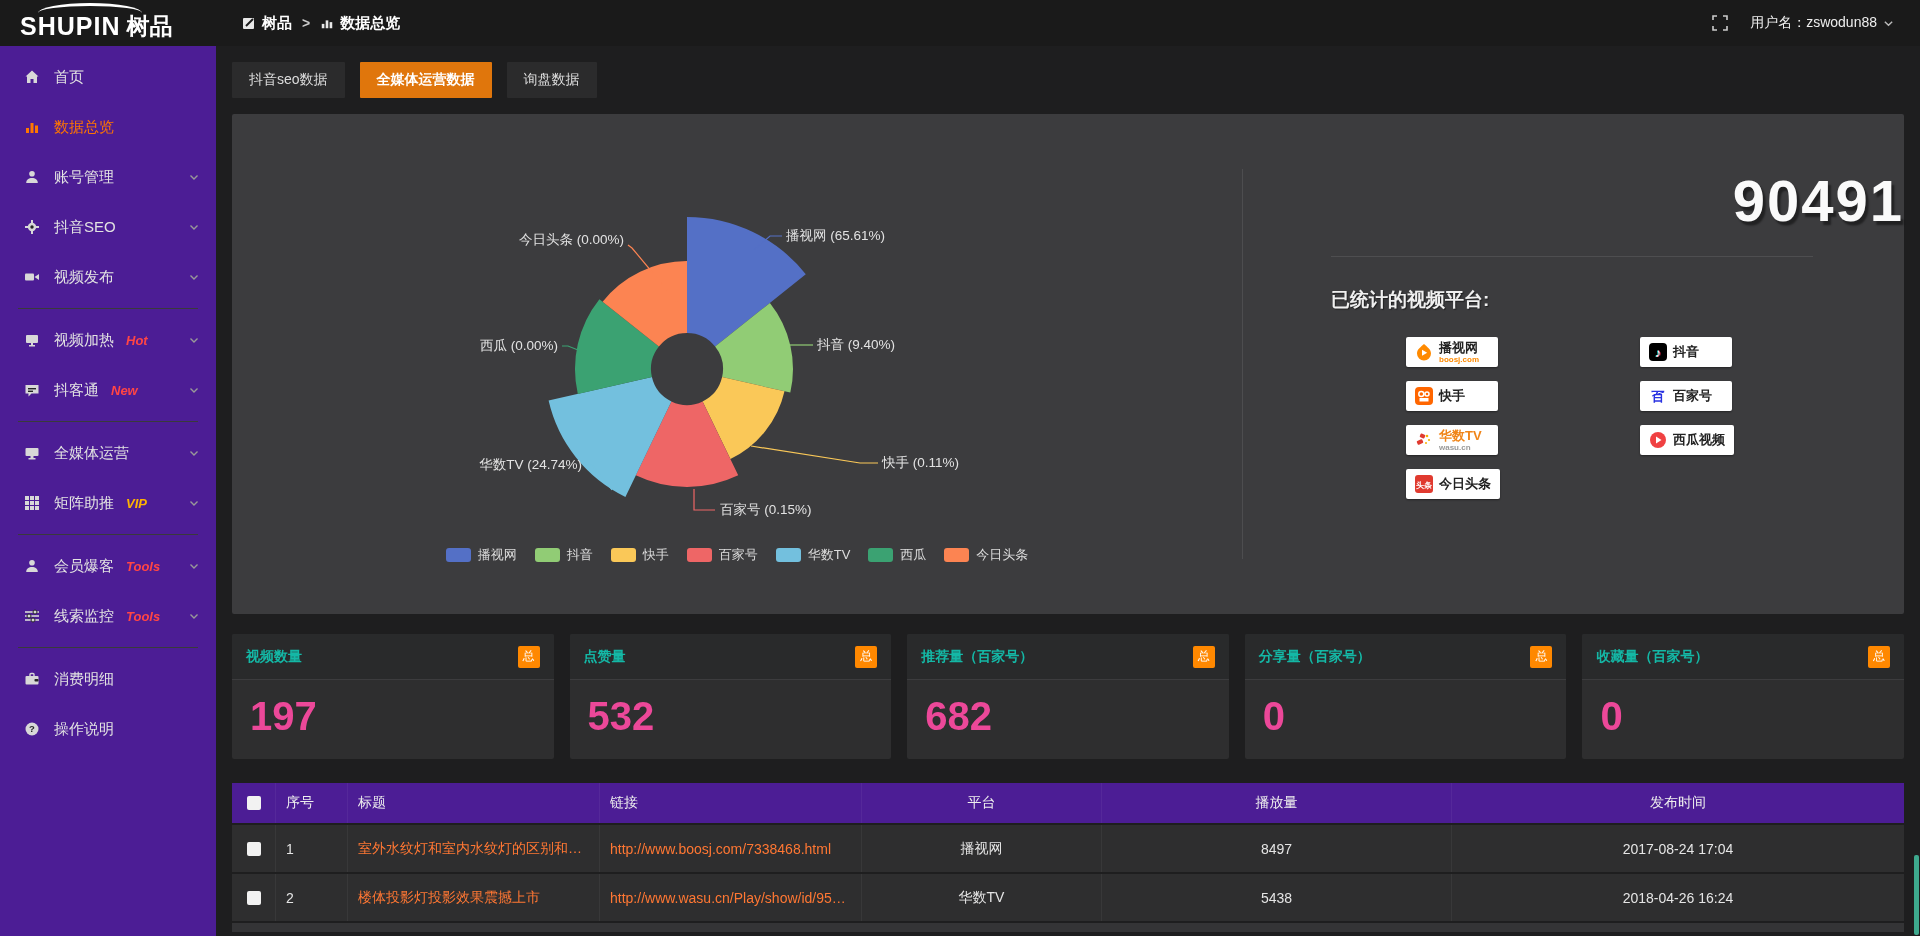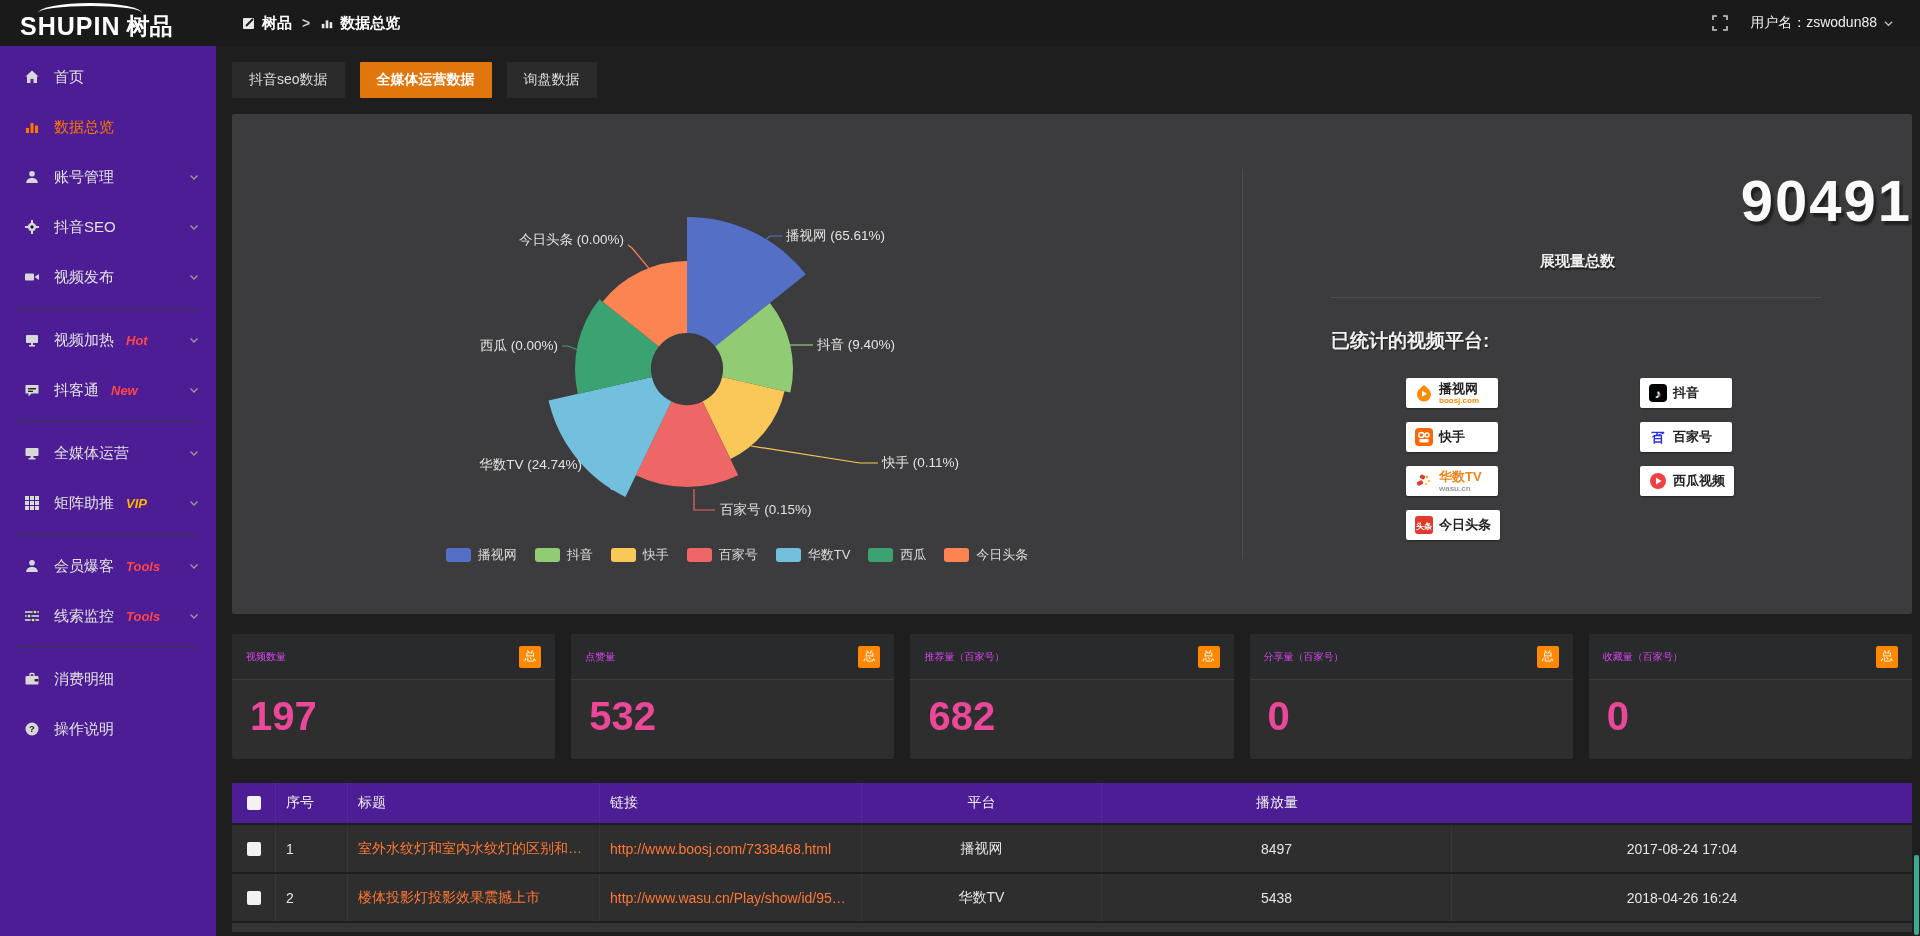--- a/index.html
+++ b/index.html
@@ -24,21 +24,21 @@
   .sidebar { position:fixed; top:46px; left:0; bottom:0; width:216px; background:#4c1d95; padding-top:6px; }
   .side-item { height:50px; display:flex; align-items:center; padding-left:24px; cursor:pointer; font-size:15px; color:#e2e2e2; }
   .side-item .s-icon { width:16px; height:16px; margin-right:14px; flex:0 0 16px; }
   .side-item.active { color:#ff7600; }
   .side-item .chev { margin-left:auto; margin-right:16px; }
   .side-div { height:1px; background:#3a3a3b; margin:6px 18px; }
   .tag { font-style:italic; font-weight:bold; font-size:13px; margin-left:12px; }
   .tag-red { color:#ff4545; } .tag-gold { color:#ffb400; }
 
   
-  .main { margin-left:216px; margin-top:46px; padding:16px 8px 0 16px; }
+  .main { margin-left:216px; margin-top:46px; padding:16px 16px 0 16px; }
   .tabs { display:flex; gap:15px; margin-bottom:16px; }
   .tab { background:#2b2b2c; color:#ddd; font-size:14px; padding:9px 17px; border:none; cursor:pointer;
     font-family:inherit; border-radius:1px; }
   .tab.active { background:#e0760c; color:#fff; font-weight:bold; }
 
   
   .chart-panel { display:flex; height:500px; background:#3c3c3e; border-radius:2px; margin-bottom:20px; }
   .chart-left { width:1010px; position:relative; }
   .chart-left svg.rose { display:block; }
   .legend { position:absolute; bottom:50px; left:0; right:0; display:flex; justify-content:center; gap:18px; }
@@ -63,21 +63,21 @@
   .pname { font-size:13px; font-weight:bold; color:#222; white-space:nowrap; }
   .pname.orange { color:#f08519; }
   .psub { font-size:8px; font-weight:bold; color:#ff8a00; margin-top:2px; }
   .psub.gray { color:#999; }
 
   
   .cards { display:flex; gap:16px; }
   .card { flex:1; background:#2e2e2f; border-radius:2px; overflow:hidden; }
   .card-head { height:46px; display:flex; justify-content:space-between; align-items:center; padding:0 14px;
     background:#292a2b; border-bottom:1px solid #3c3c3e; }
-  .card-title { font-size:10px; color:#d946ef; }
+  .card-title { font-size:14px; color:#14b8a6;font-weight:bold; }
   .card-badge { background:#ff8800; color:#fff; font-size:12px; width:22px; height:22px; border-radius:2px;
     display:flex; align-items:center; justify-content:center; cursor:pointer; }
   .card-value { padding:14px 18px 20px; font-size:40px; font-weight:bold; color:#ec4899; }
 
   
   .table { margin-top:24px; font-size:14px; }
   .trow { display:flex; align-items:center; background:#2e2e2f; height:47px; margin-top:2px; }
   .trow.thead { background:#4c1d95; height:40px; margin-top:0; color:#eee; }
   .trow.partial { height:9px; background:#343436; }
   .tc { padding:0 10px; border-right:1px solid rgba(255,255,255,0.05); height:100%; display:flex; align-items:center; overflow:hidden; white-space:nowrap; }
@@ -347,21 +347,20 @@
           </span>
         <span class="lg-item">
             <span class="lg-swatch" style="background-color: rgb(252, 132, 82);"></span>
             <span class="lg-name">今日头条</span>
           </span>
       </div>
     </div>
     <div class="v-sep"></div>
     <div class="chart-right">
       <div class="big-num">90491</div>
-      <div class="big-num-label">展现量总数</div>
       <div class="sum-divider"></div>
       <div class="platforms">
         <div class="platforms-title">已统计的视频平台:</div>
         <div class="platform-cols">
           <div class="pcol pcol1">
             <div class="pbadge">
               <svg width="18" height="18" viewBox="0 0 18 18">
                   <path d="M9 1C12 4 16 6 16 10.5A7 7 0 1 1 2 10.5C2 6 6 4 9 1Z" fill="#ff8a00"></path>
                   <path d="M7 6.8v6l5.2-3z" fill="#fff"></path>
                 </svg>
@@ -472,20 +471,21 @@
   <section class="table">
     <div class="trow thead">
       <div class="tc c-check">
           <span class="cb"></span>
         </div>
       <div class="tc c-no">序号</div>
       <div class="tc c-title">标题</div>
       <div class="tc c-link">链接</div>
       <div class="tc c-plat">平台</div>
       <div class="tc c-views">播放量</div>
+      <div class="tc c-time">发布时间</div>
     </div>
     <div class="trow">
       <div class="tc c-check">
           <span class="cb"></span>
         </div>
       <div class="tc c-no">1</div>
       <div class="tc c-title">
           <span class="olink">室外水纹灯和室内水纹灯的区别和简介</span>
         </div>
       <div class="tc c-link">

